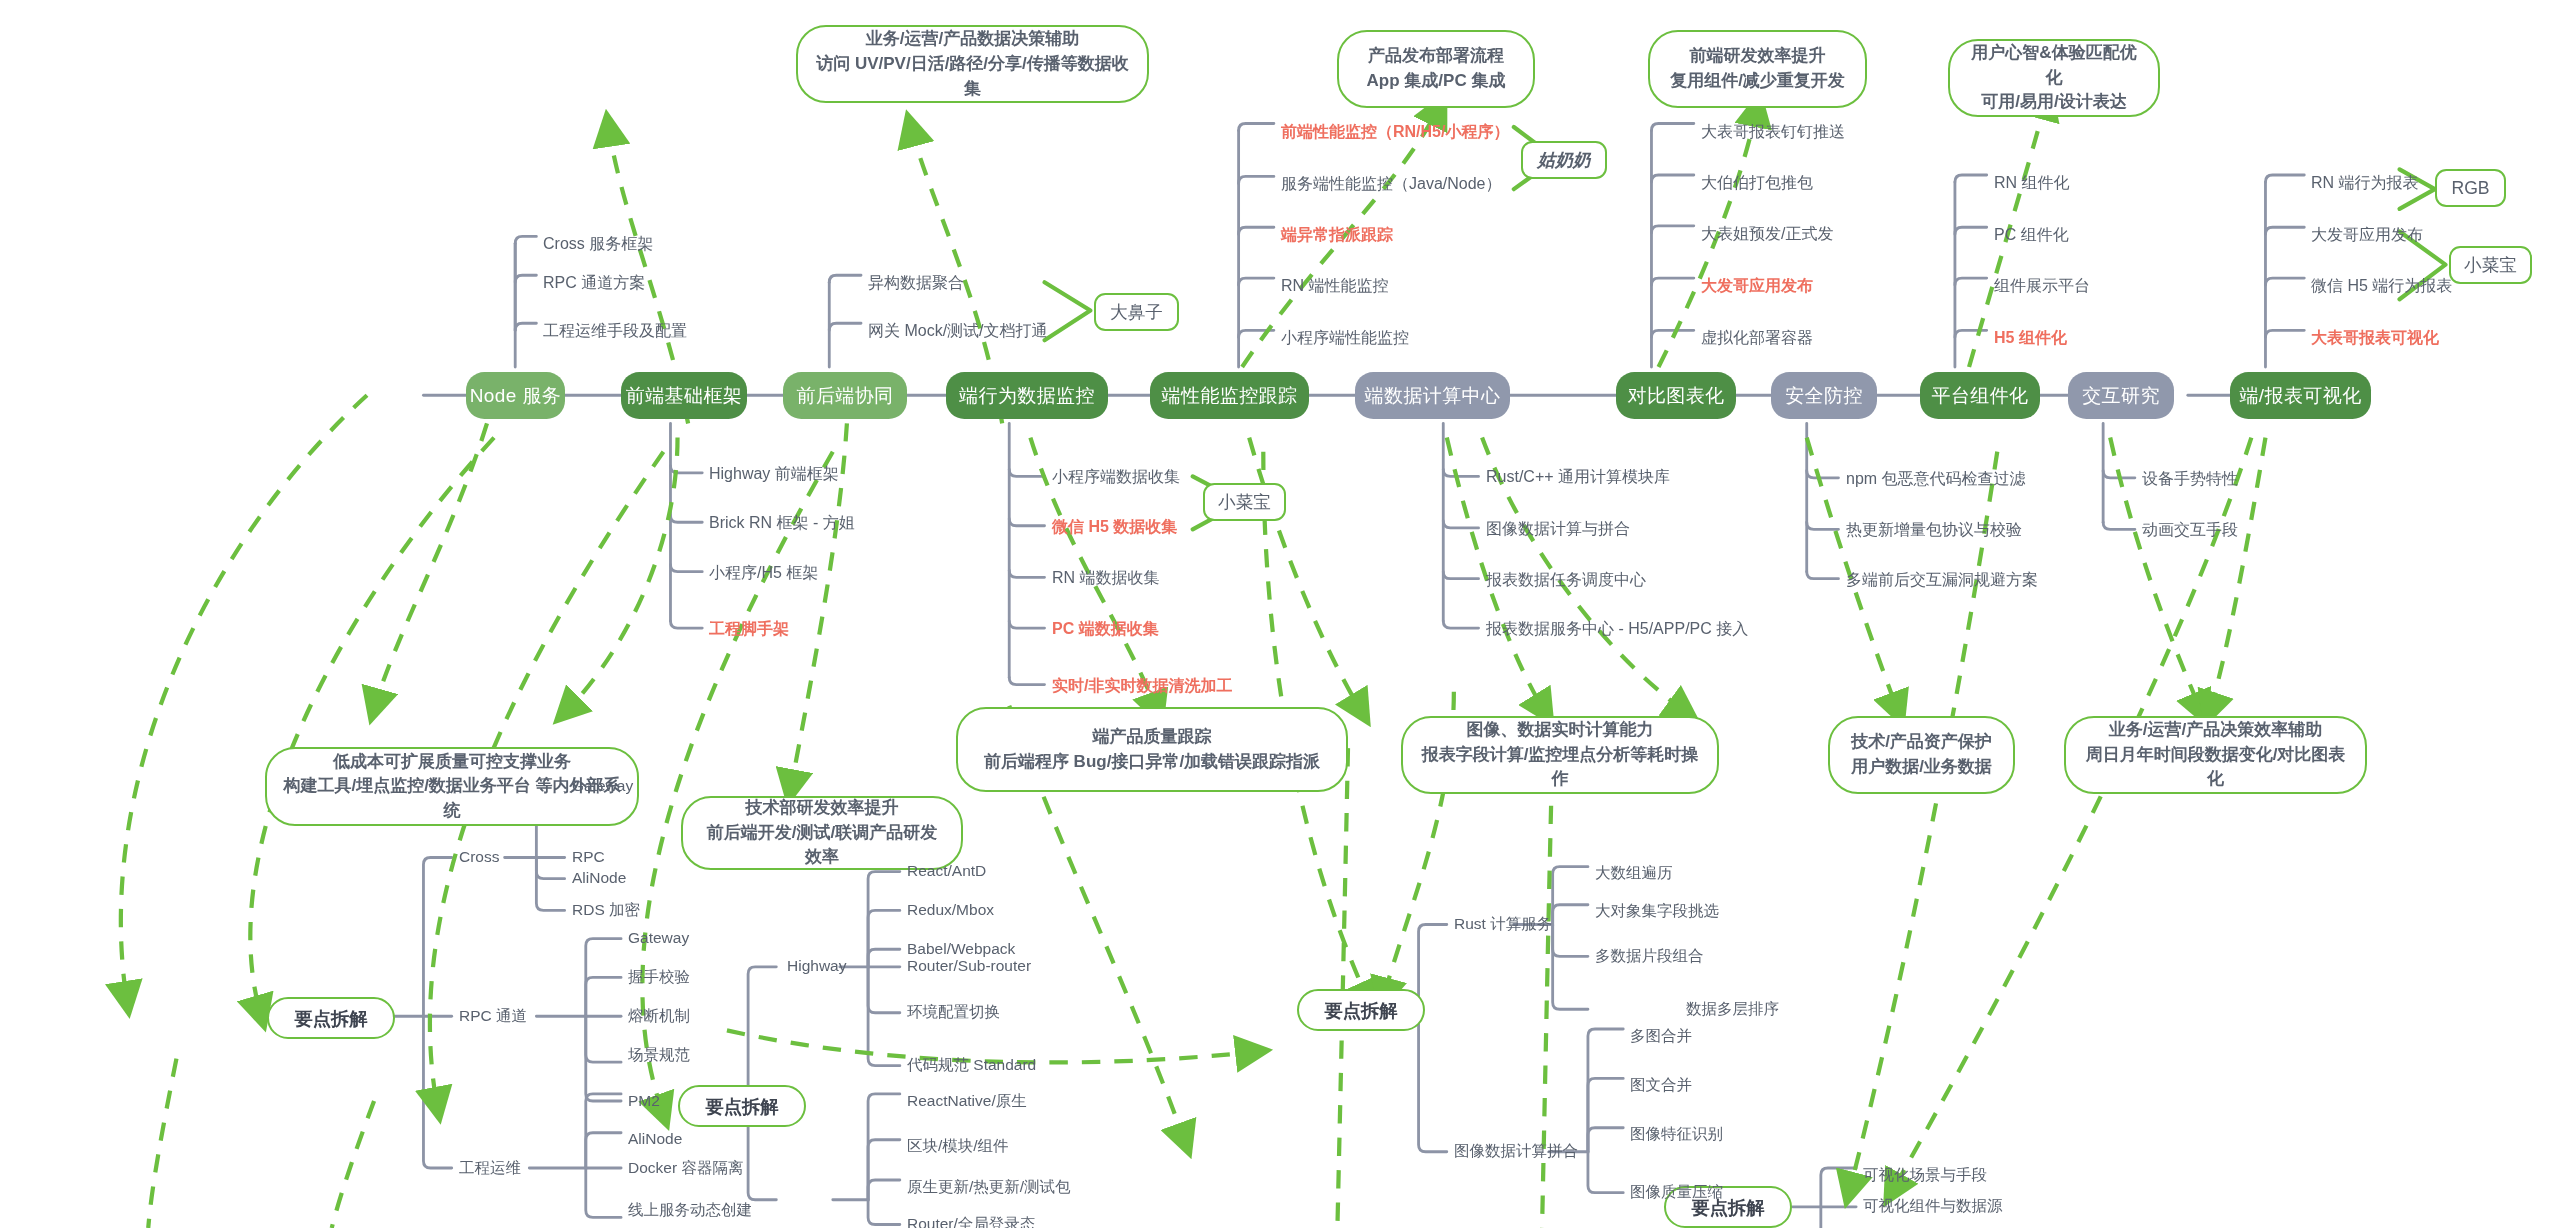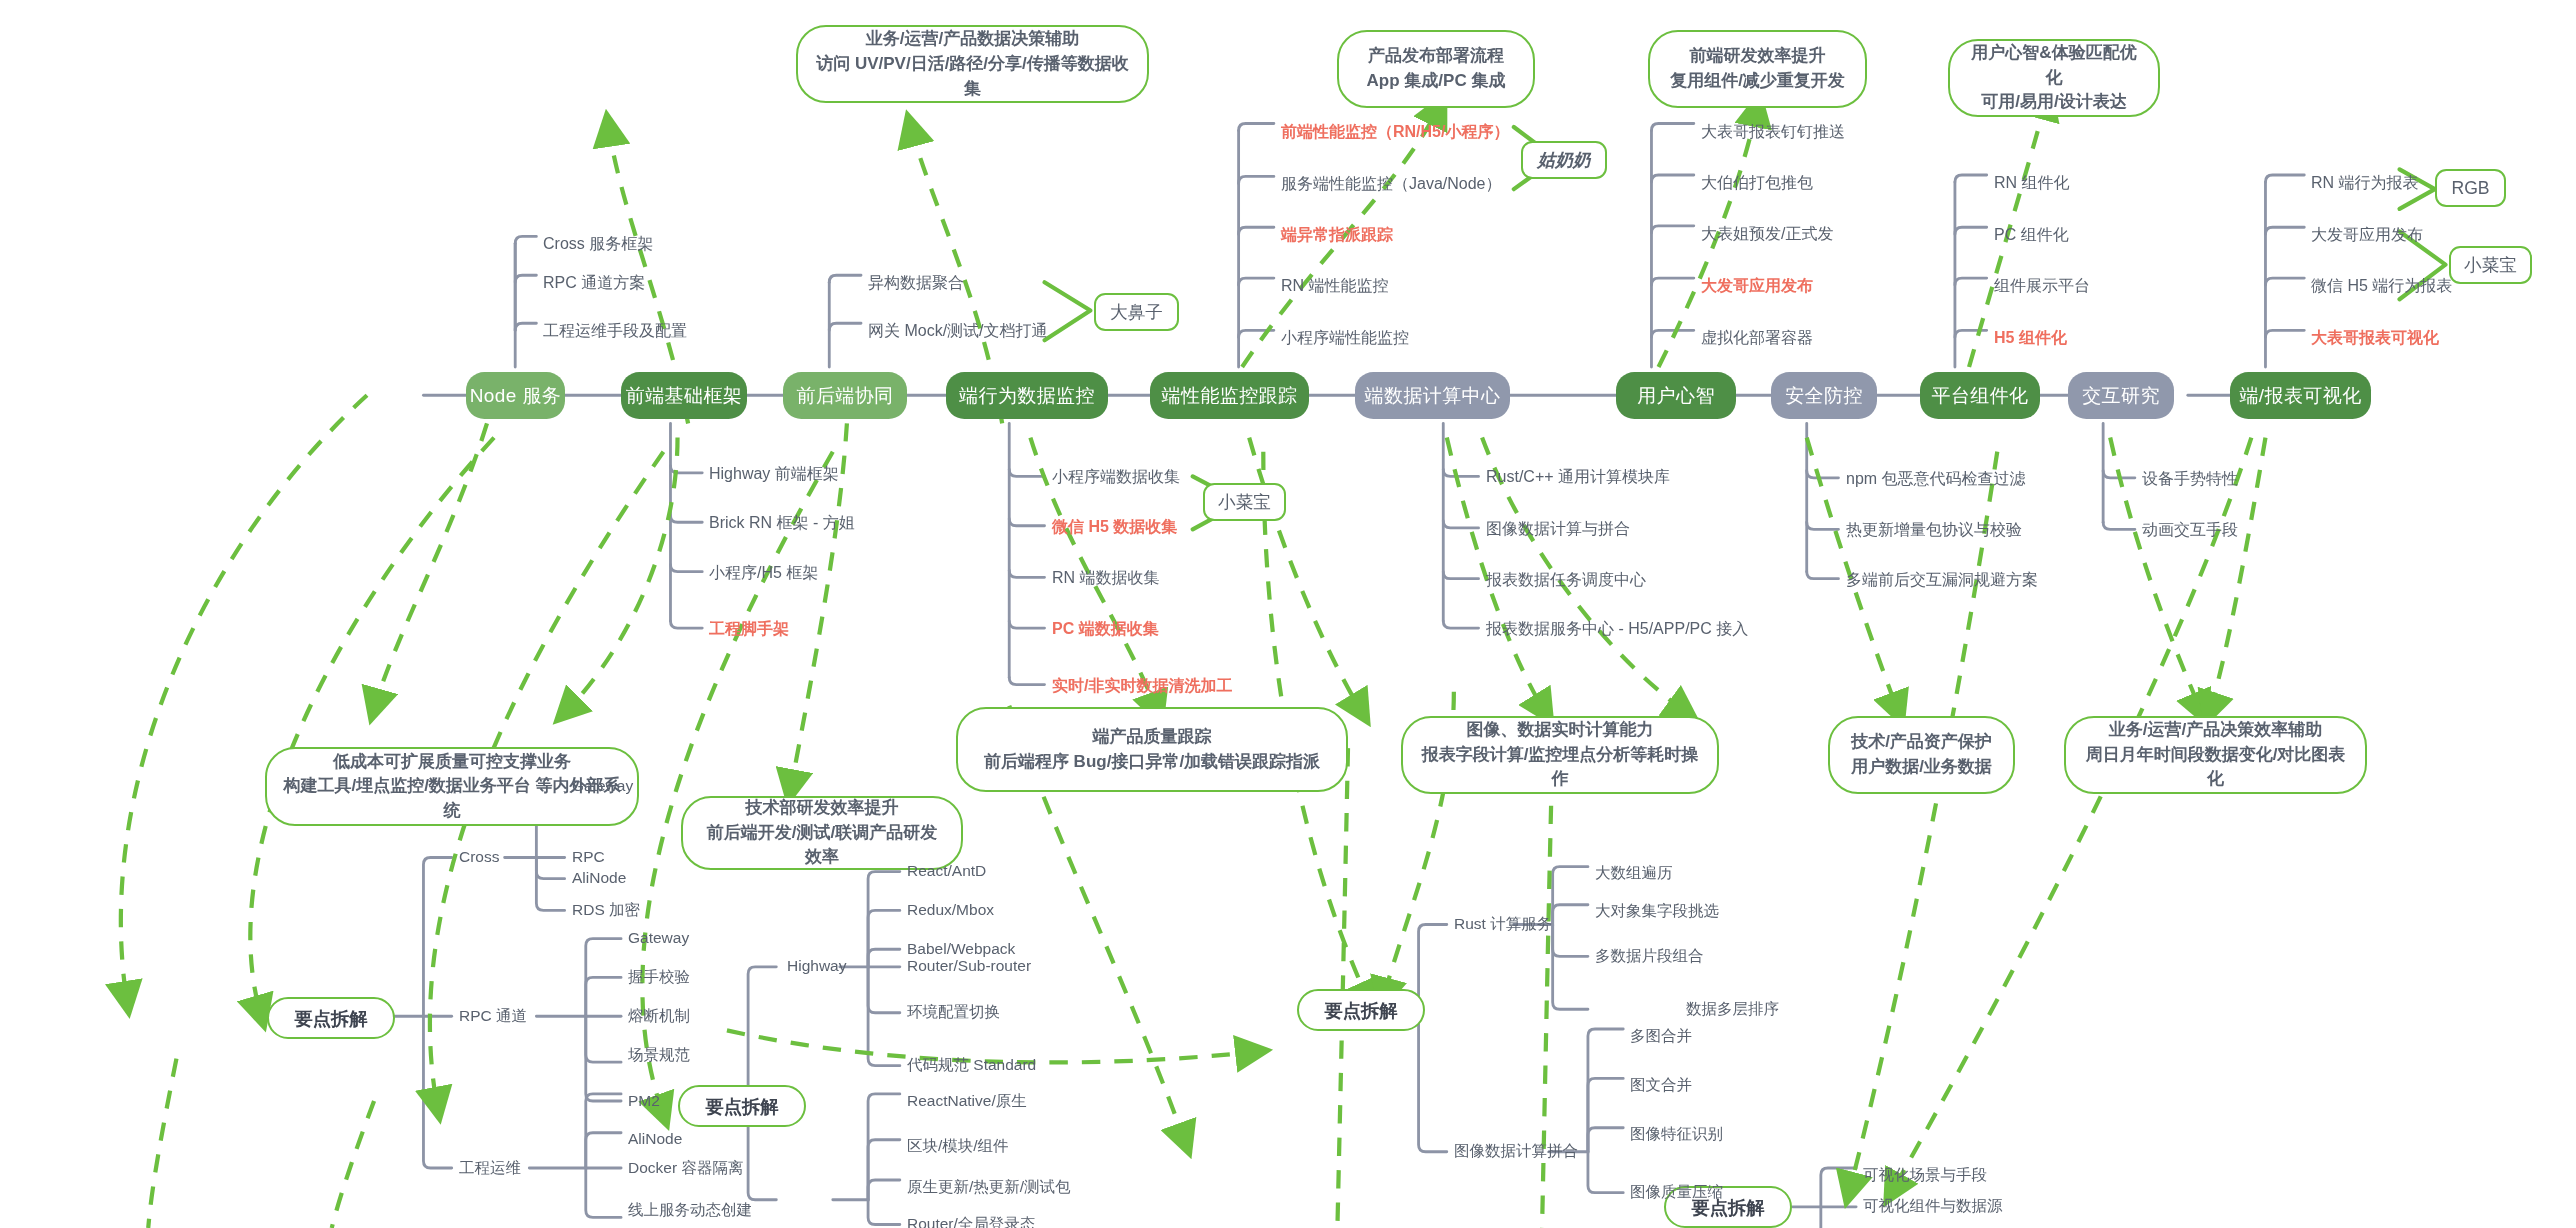--- a/index.html
+++ b/index.html
@@ -289,21 +289,21 @@
     </g>
   </svg>
 
 
   <div class="spine-node green-light" style="left:466px; top:372px; width:99px; height:47px;">Node 服务</div>
   <div class="spine-node green-dark" style="left:621px; top:372px; width:126px; height:47px;">前端基础框架</div>
   <div class="spine-node green-light" style="left:783px; top:372px; width:124px; height:47px;">前后端协同</div>
   <div class="spine-node green-dark" style="left:946px; top:372px; width:162px; height:47px;">端行为数据监控</div>
   <div class="spine-node green-dark" style="left:1150px; top:372px; width:159px; height:47px;">端性能监控跟踪</div>
   <div class="spine-node slate" style="left:1355px; top:372px; width:155px; height:47px;">端数据计算中心</div>
-  <div class="spine-node green-dark" style="left:1616px; top:372px; width:120px; height:47px;">用户心智</div>
+  <div class="spine-node green-dark" style="left:1616px; top:372px; width:120px; height:47px;">对比图表化</div>
   <div class="spine-node slate" style="left:1771px; top:372px; width:106px; height:47px;">安全防控</div>
   <div class="spine-node green-dark" style="left:1920px; top:372px; width:120px; height:47px;">平台组件化</div>
   <div class="spine-node slate" style="left:2068px; top:372px; width:106px; height:47px;">交互研究</div>
   <div class="spine-node green-dark" style="left:2230px; top:372px; width:141px; height:47px;">端/报表可视化</div>
 
   <div class="callout" style="left:796px; top:25.4px; width:353px; height:78px;">
     <div>
       <div>业务/运营/产品数据决策辅助</div>
       <div>访问 UV/PV/日活/路径/分享/传播等数据收集</div>
     </div>

